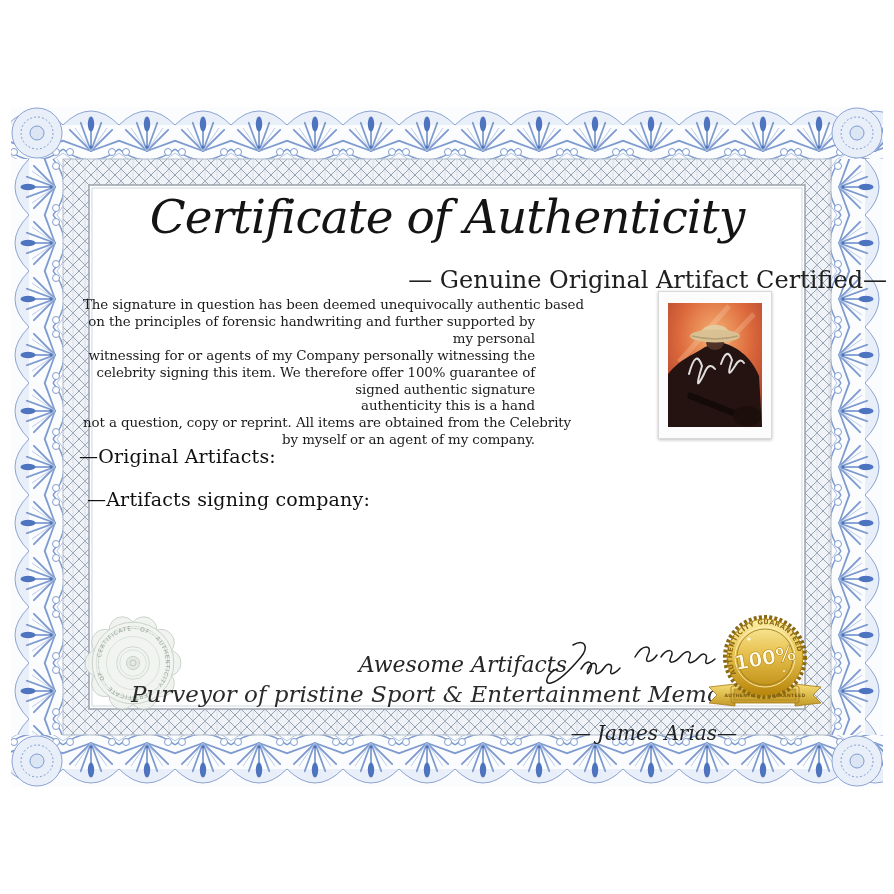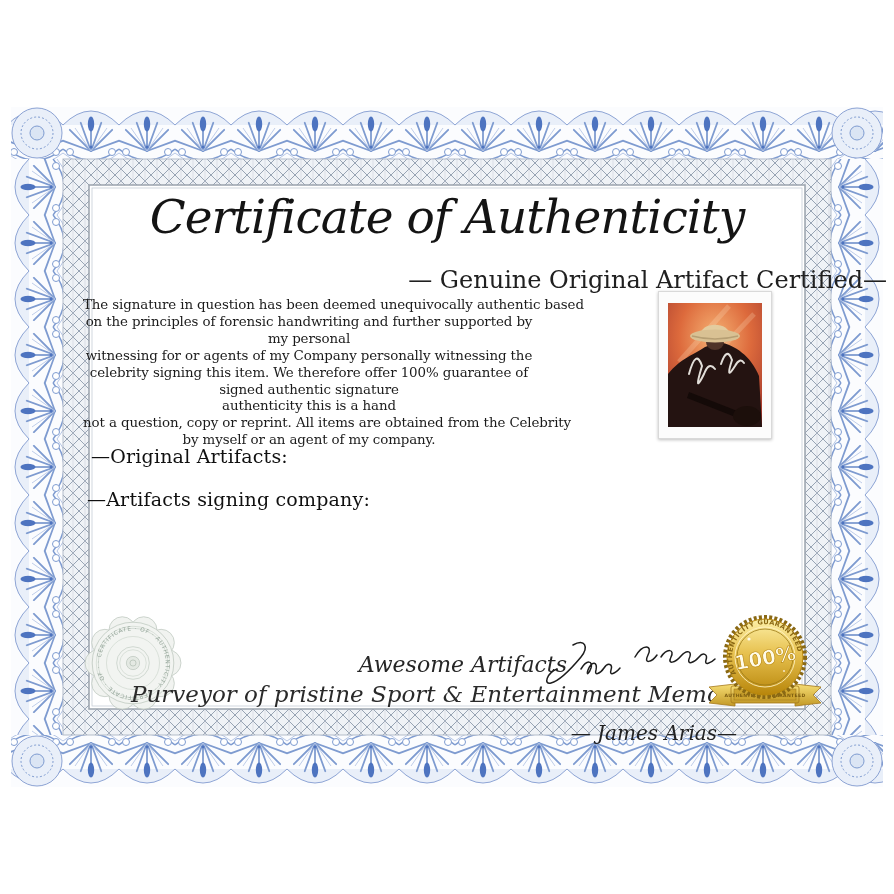--- a/index.html
+++ b/index.html
@@ -13,28 +13,28 @@
   .title{
     left:0;top:86px;width:880px;text-align:center;
     font-style:italic;font-size:47px;letter-spacing:-1px;color:#141414;
     font-family:"DejaVu Serif",serif;white-space:nowrap;
   }
   .subtitle{
     left:0;top:163px;width:880px;text-align:right;
     font-size:24px;color:#202020;white-space:nowrap;
   }
   .bodytext{
-    left:76px;top:194px;width:452px;text-align:center;
+    left:76px;top:194px;width:452px;text-align:right;
     font-size:13.4px;line-height:16.9px;letter-spacing:-0.1px;color:#1b1b1b;
   }
   .bodytext div{white-space:nowrap;}
   .section{
     font-size:19px;color:#101010;white-space:nowrap;letter-spacing:0.2px;
   }
-  .sec1{left:84px;top:342px;}
+  .sec1{left:72px;top:342px;}
   .sec2{left:80px;top:385px;}
   .photo-card{
     left:651px;top:188px;width:112px;height:146px;background:#fcfcfc;
     border:1px solid #d9d9d9;box-shadow:0 1px 3px rgba(0,0,0,.25);
   }
   .photo-card svg{position:absolute;left:0;top:0;}
   .issuer-name{
     left:160px;top:549px;width:400px;text-align:right;
     font-style:italic;font-size:22px;color:#262626;white-space:nowrap;
   }

